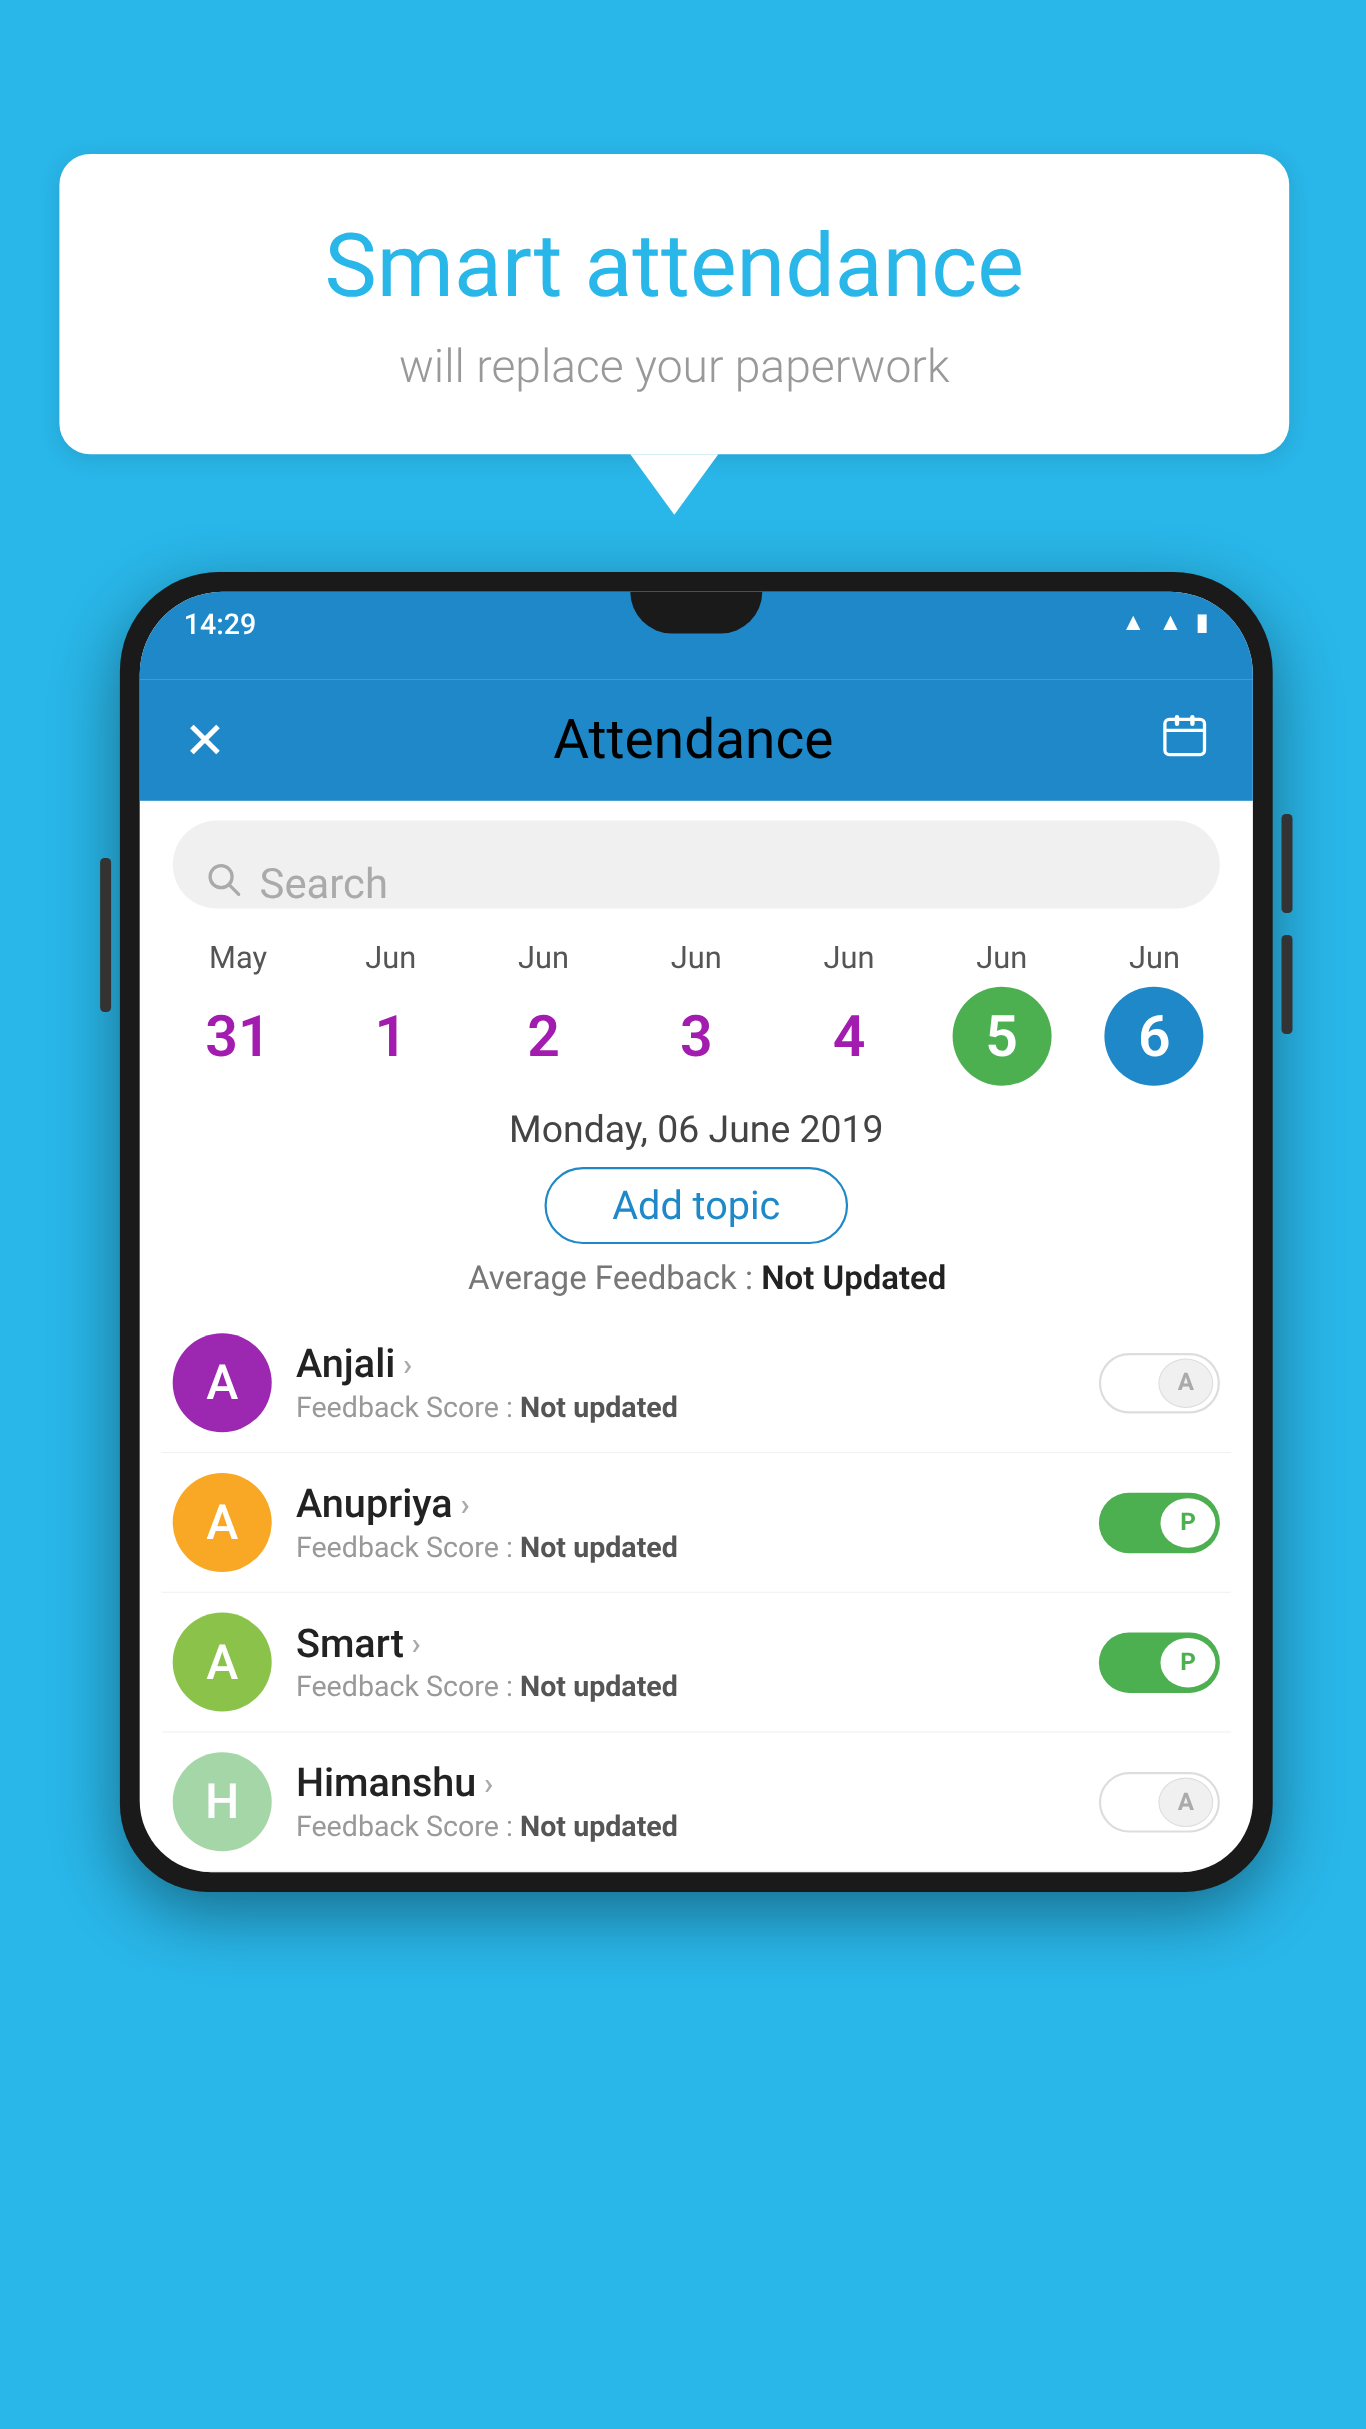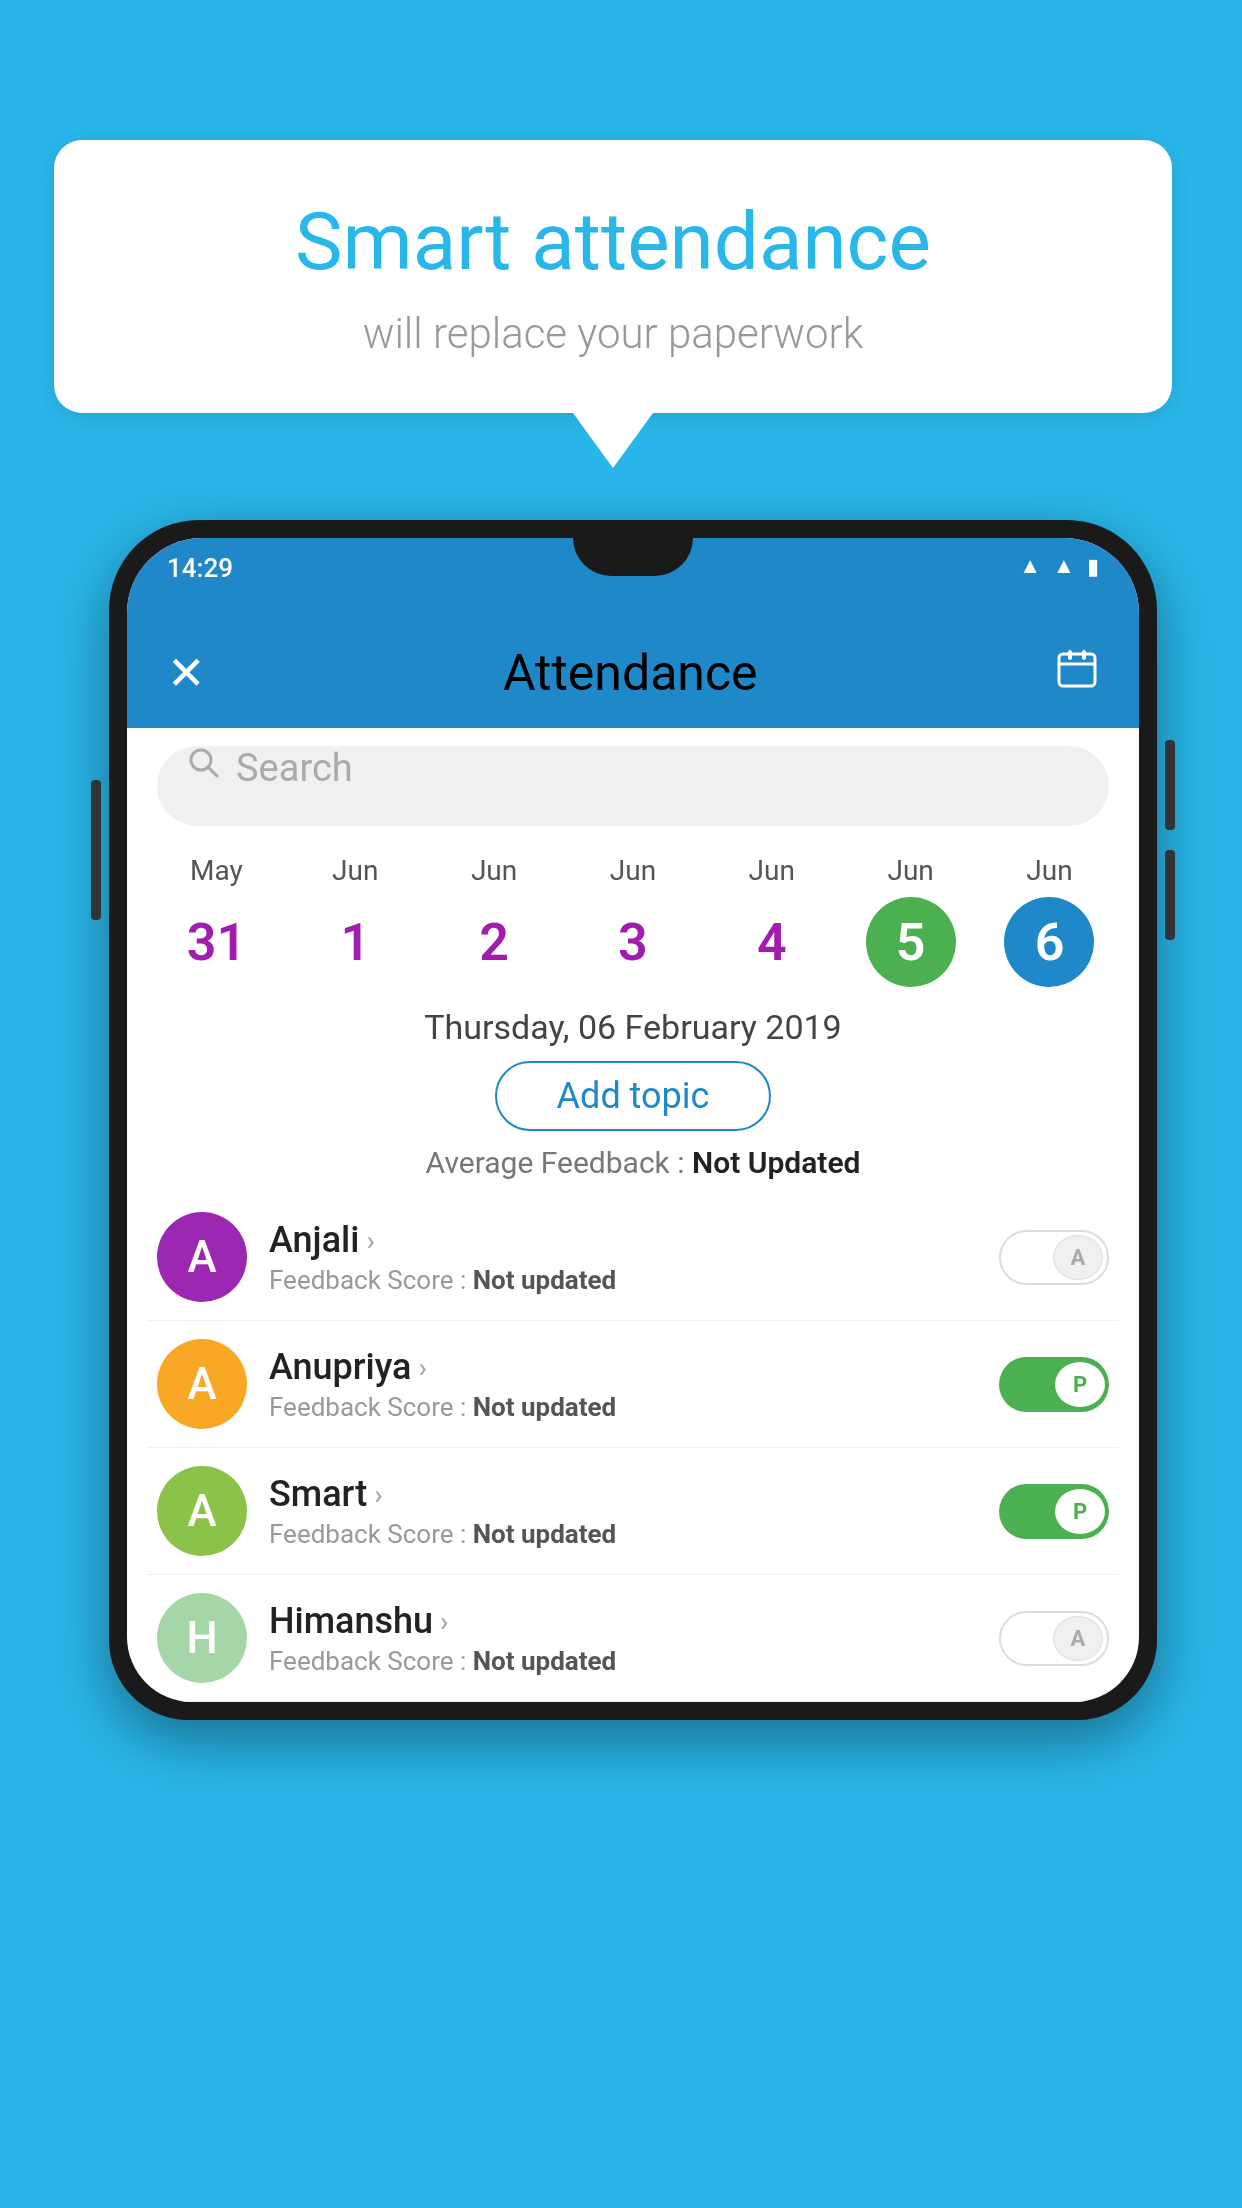--- a/index.html
+++ b/index.html
@@ -135,21 +135,21 @@
       font-size: 40px;
     }
 
     
     .search-container {
       background: #f0f0f0;
       margin: 18px 30px 10px 30px;
       border-radius: 50px;
       height: 80px;
       display: flex;
-      align-items: flex-start;
+      align-items: flex-end;
       padding: 0 30px;
       gap: 15px;
     }
     .search-icon-inner {
       color: #aaa;
       font-size: 34px;
     }
     .search-input-text {
       color: #aaa;
       font-size: 38px;
@@ -415,21 +415,21 @@
           <div class="cal-day">
             <span class="cal-month">Jun</span>
             <span class="cal-date today">5</span>
           </div>
           <div class="cal-day">
             <span class="cal-month">Jun</span>
             <span class="cal-date selected">6</span>
           </div>
         </div>
 
-      <div class="date-label">Thursday, 06 February 2019</div>
+      <div class="date-label">Monday, 06 June 2019</div>
 
       <div class="add-topic-btn">Add topic</div>
 
       <div class="avg-feedback">
         <span>Average Feedback : </span><strong>Not Updated</strong>
       </div>
 
       <div class="student-list">
 
       <div class="student-item">

